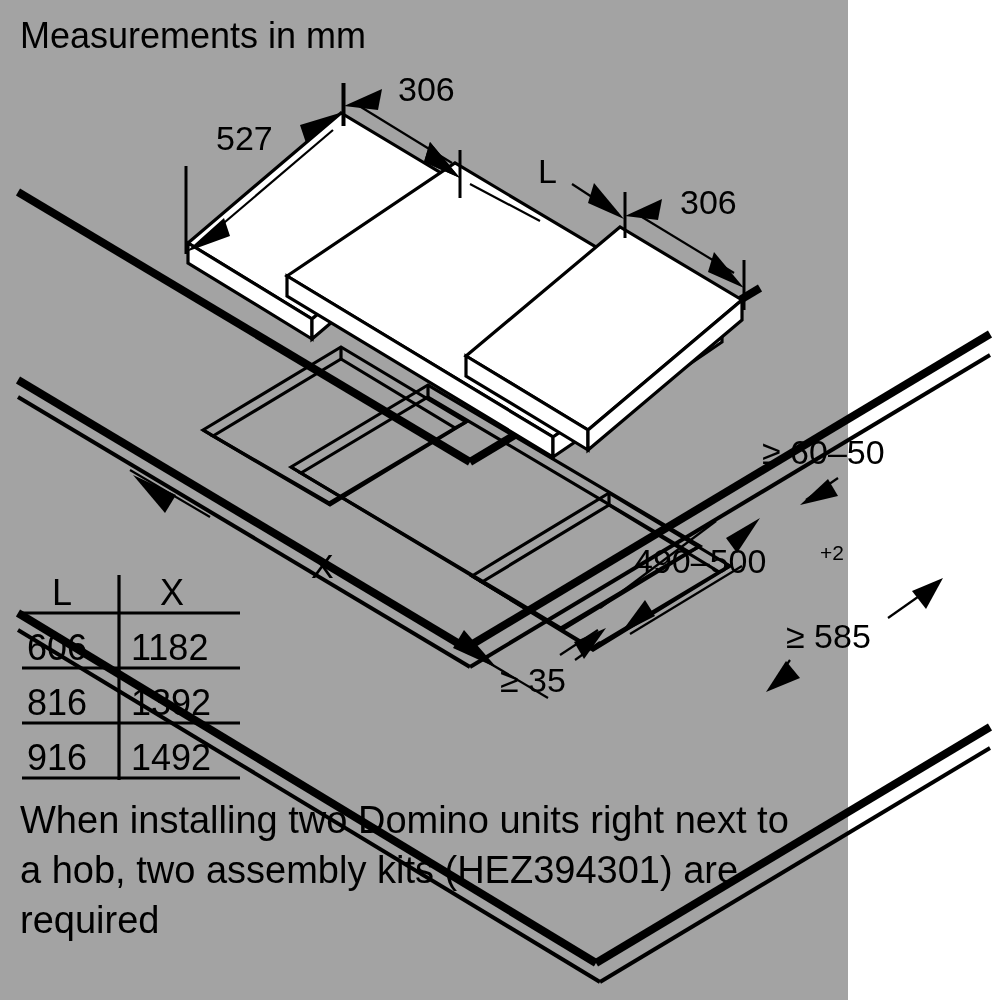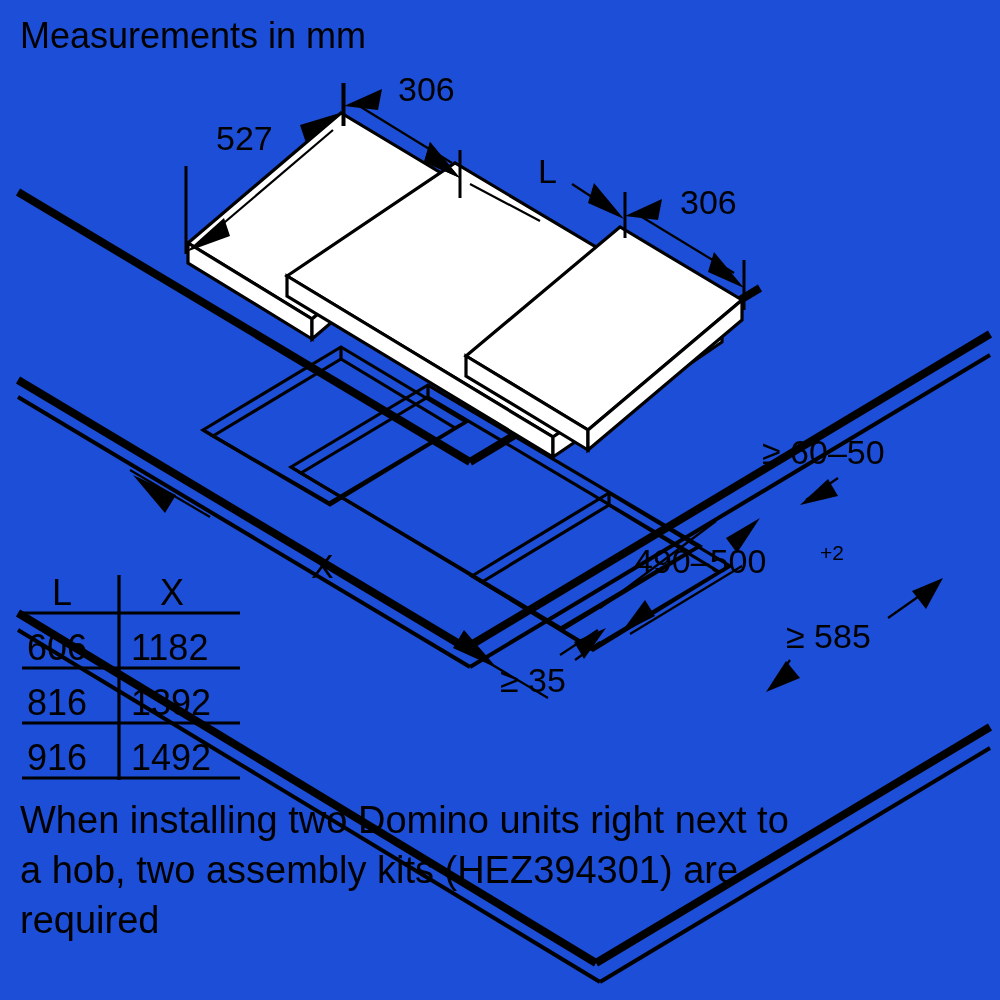--- a/index.html
+++ b/index.html
@@ -10,23 +10,23 @@
   }
   body {
     width: 1000px;
     height: 1000px;
     overflow: hidden;
     font-family: "Liberation Sans", sans-serif;
     color: #000000;
   }
   #sheet {
     position: relative;
-    width: 1000px;
+    width: 848px;
     height: 1000px;
-    background: #1d4ed8;
+    background: #a3a3a3;
   }
   #diagram {
     position: absolute;
     left: 0;
     top: 0;
     width: 1000px;
     height: 1000px;
     display: block;
   }
   .dim-text {

